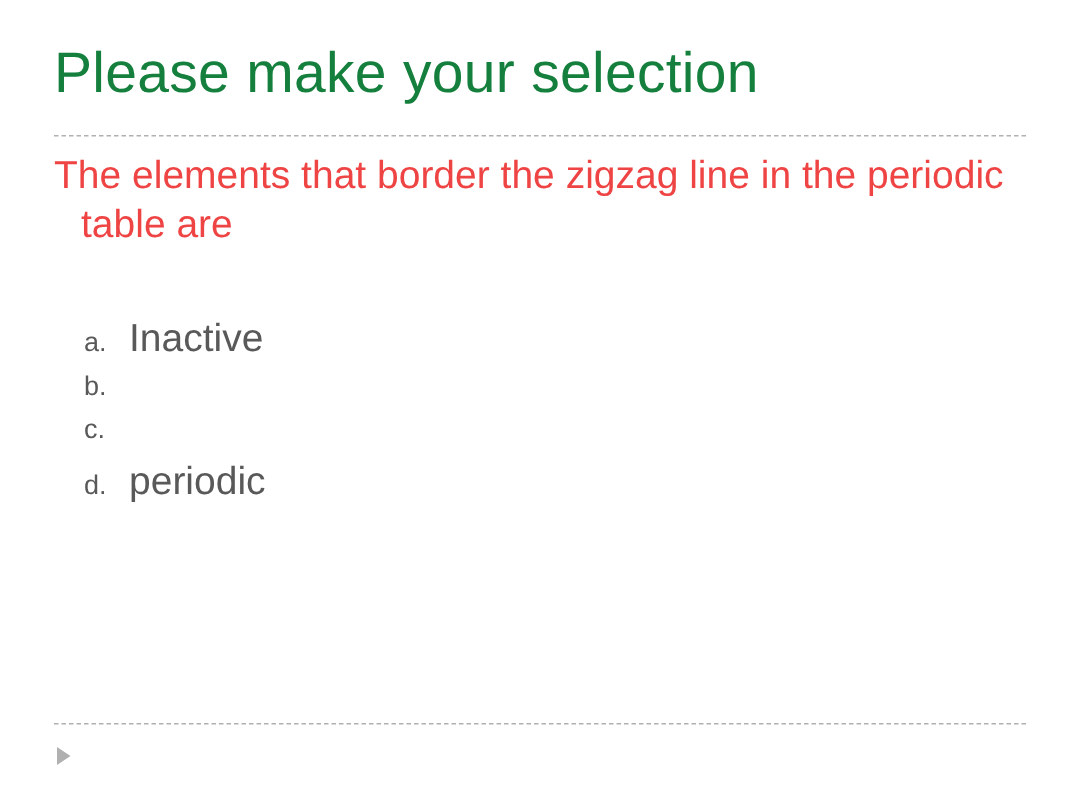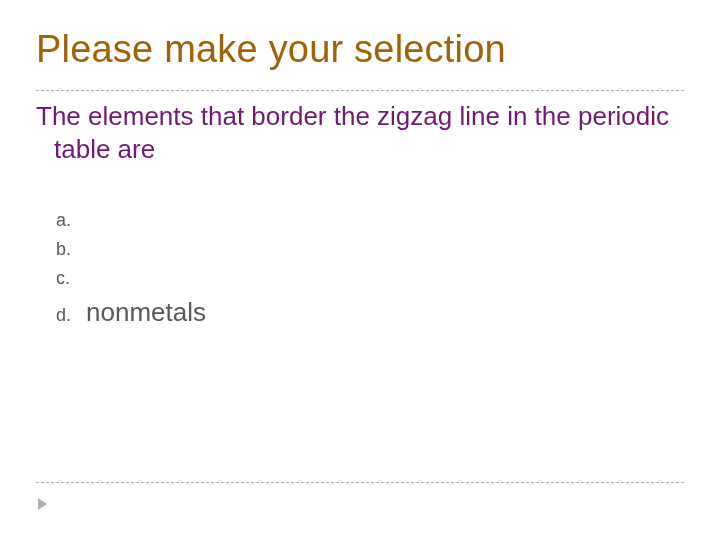--- a/index.html
+++ b/index.html
@@ -17,38 +17,38 @@
     width: 720px;
     height: 540px;
     box-sizing: border-box;
   }
   .title {
     position: absolute;
     left: 36px;
     top: 28px;
     font-size: 38px;
     font-weight: 400;
-    color: #a16207;
+    color: #15803d;
     letter-spacing: 0.2px;
   }
   .divider {
     position: absolute;
     left: 36px;
     top: 90px;
     width: 648px;
     border-top: 1px dashed #b0b0b0;
   }
   .question {
     position: absolute;
     left: 36px;
     top: 100px;
     width: 620px;
     font-size: 26px;
     line-height: 1.25;
-    color: #701a75;
+    color: #ef4444;
     text-indent: -18px;
     padding-left: 18px;
   }
   .options {
     position: absolute;
     left: 56px;
     top: 210px;
     font-size: 26px;
     color: #595959;
   }
@@ -88,29 +88,30 @@
 
   <div class="title">Please make your selection</div>
 
   <div class="divider"></div>
 
   <div class="question">The elements that border the zigzag line in the periodic table are</div>
 
   <div class="options">
     <div class="option">
       <span class="marker">a.</span>
+      <span>Inactive</span>
     </div>
     <div class="option">
       <span class="marker">b.</span>
     </div>
     <div class="option">
       <span class="marker">c.</span>
     </div>
     <div class="option">
       <span class="marker">d.</span>
-      <span>nonmetals</span>
+      <span>periodic</span>
     </div>
   </div>
 
   <div class="bottom-divider"></div>
   <div class="arrow"></div>
 
 </div>
 
 </body></html>

